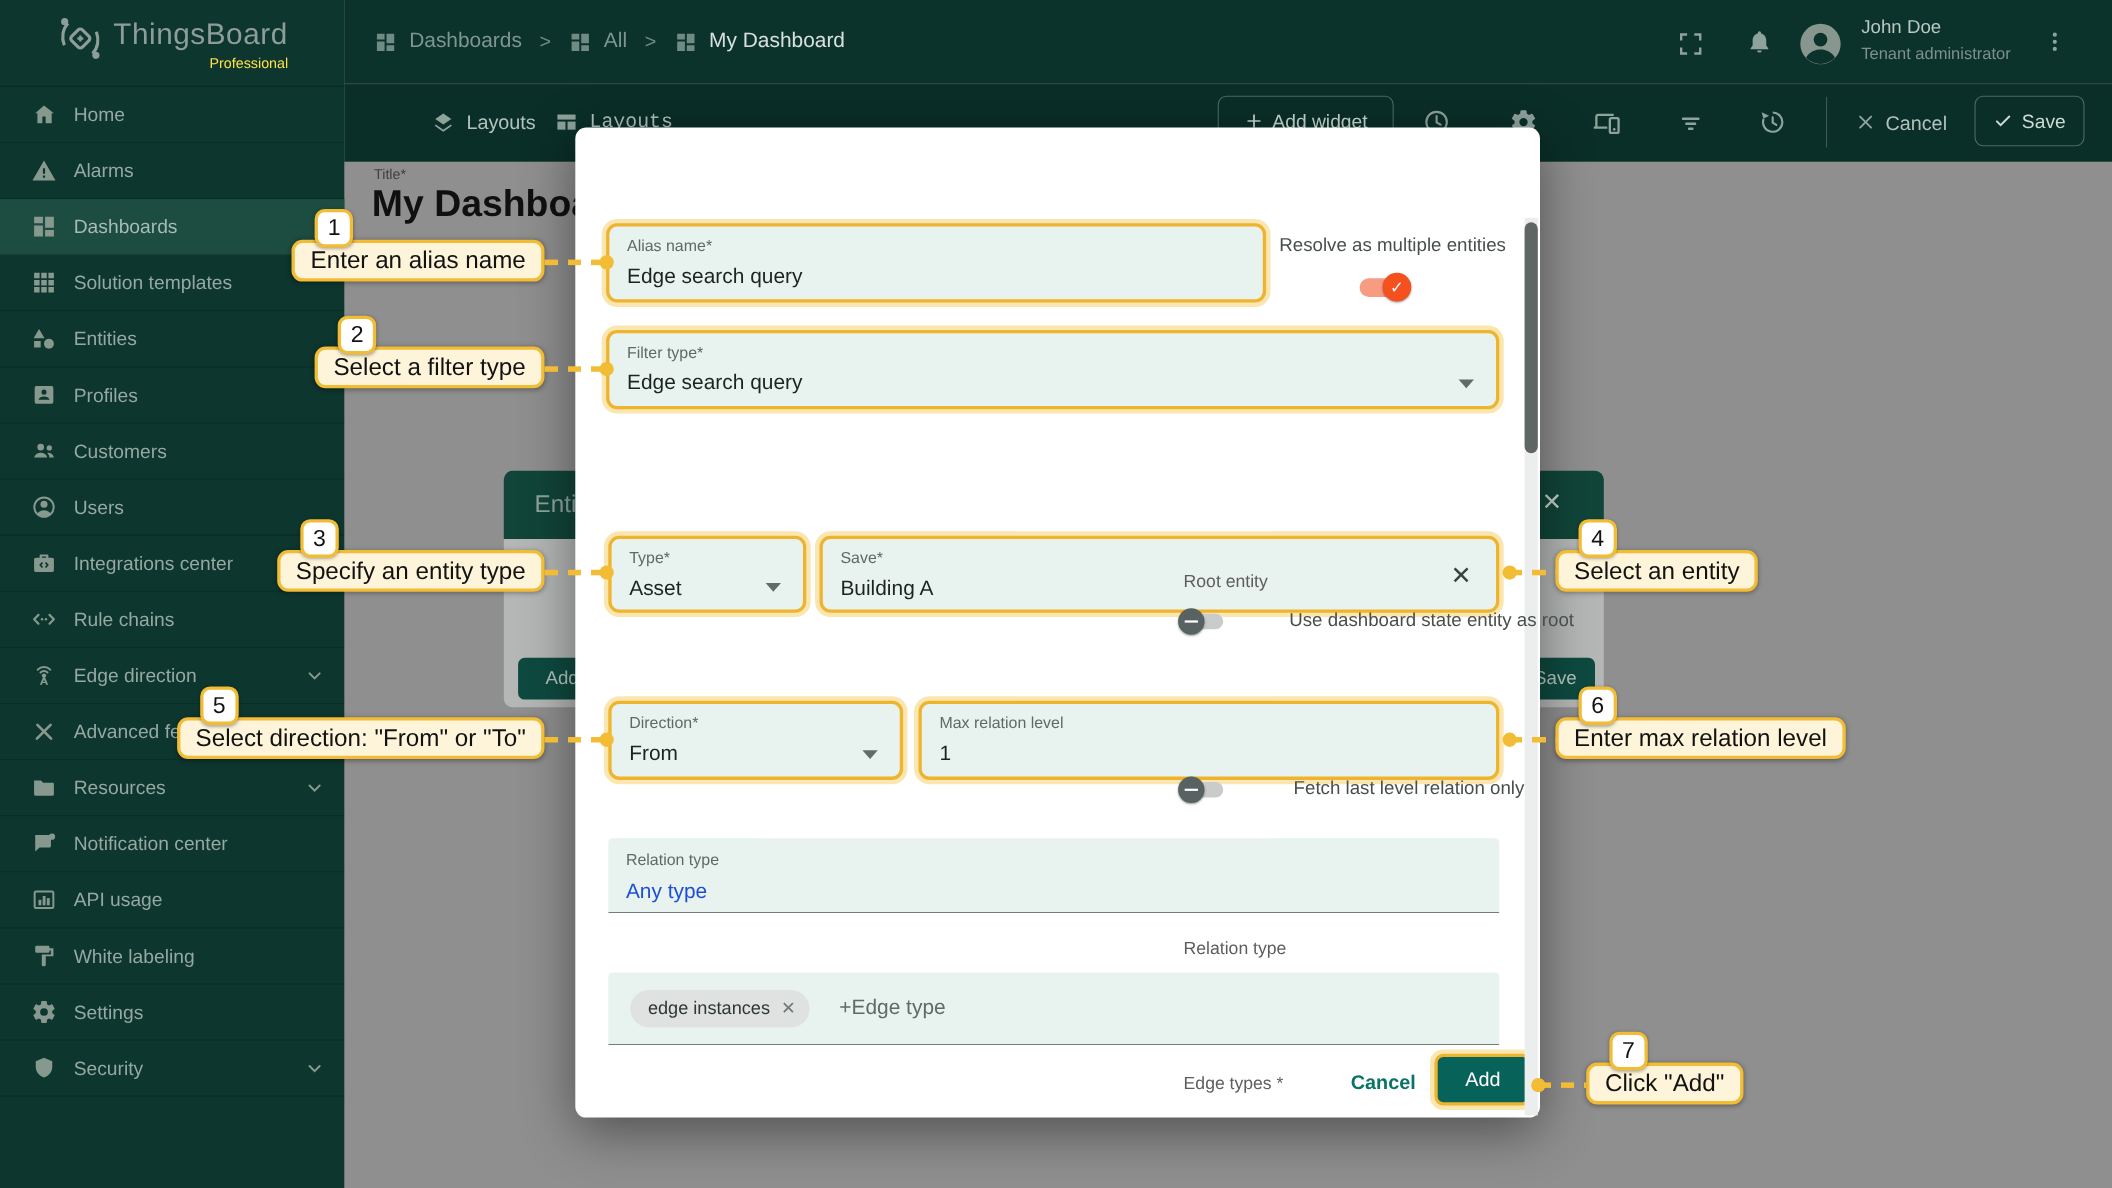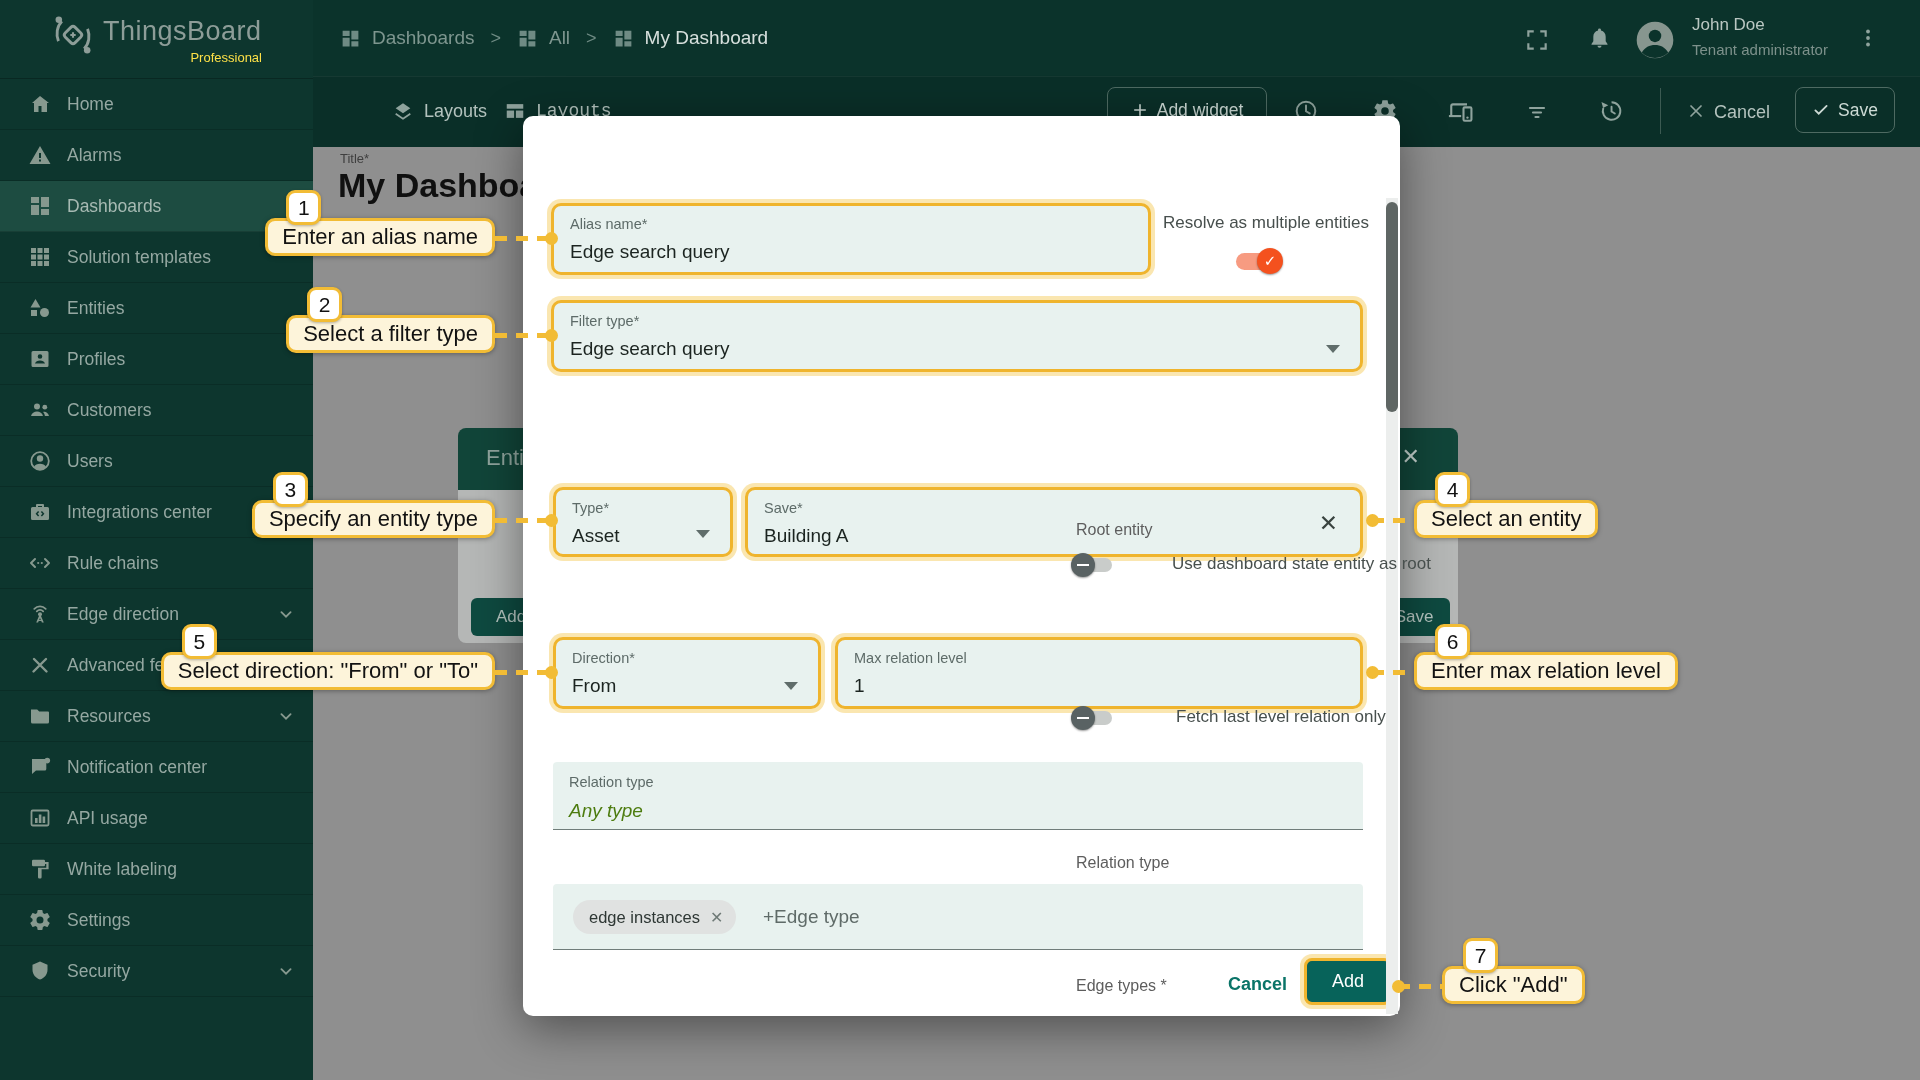--- a/index.html
+++ b/index.html
@@ -52,21 +52,21 @@
   .modal { position:absolute; left:523px; top:116px; width:877px; height:900px; background:#fff; border-radius:10px; box-shadow:0 12px 48px rgba(0,0,0,.45); z-index:5; }
   .modal-head { position:absolute; left:0; top:0; width:877px; height:80px; background:#07635a; border-radius:10px 10px 0 0; }
   .modal-title{ position:absolute; left:36px; top:24px; font-size:25px; color:#fff; }
   .modal-x    { position:absolute; right:38px; top:24px; color:#fff; cursor:pointer; }
 
   .field { position:absolute; background:#e8f2ef; border-radius:6px 6px 0 0; }
   .field.hl { border:3px solid #efb42d; border-radius:10px; box-shadow:0 0 0 4px rgba(243,190,48,.38); }
   .field.plain { border-bottom:1px solid #707d7a; border-radius:4px 4px 0 0; }
   .f-label { position:absolute; left:16px; top:10px; font-size:14.5px; color:#5d6b68; white-space:nowrap; }
   .f-value { position:absolute; left:16px; top:35px; font-size:19px; color:#1b2420; white-space:nowrap; }
-  .f-value.ph { color:#4d7c0f;font-style:italic; }
+  .f-value.ph { color:#1d4ed8; }
   .caret { position:absolute; right:20px; top:42px; width:0; height:0; border-left:7px solid transparent; border-right:7px solid transparent; border-top:8px solid #5f6d6a; }
   .clearx { position:absolute; right:22px; top:20px; font-size:23px; color:#39433f; cursor:pointer; }
 
   .sec-label { position:absolute; font-size:16px; color:#5d5d5d; white-space:nowrap; z-index:5; }
   .tg-label  { position:absolute; font-size:17px; color:#474f4d; white-space:nowrap; z-index:5; }
 
   .tgl-off { position:absolute; width:38px; height:14px; background:#c9ccca; border-radius:7px; z-index:5; cursor:pointer; }
   .tgl-off .knob { position:absolute; left:-3px; top:-5px; width:24px; height:24px; background:#596263; border-radius:50%; box-shadow:0 1px 2px rgba(0,0,0,.4); }
   .tgl-off .knob::after { content:""; position:absolute; left:6px; top:11px; width:12px; height:2.4px; background:#fff; }
   .tgl-on { position:absolute; width:44px; height:17px; background:#f79b81; border-radius:9px; z-index:5; cursor:pointer; }

